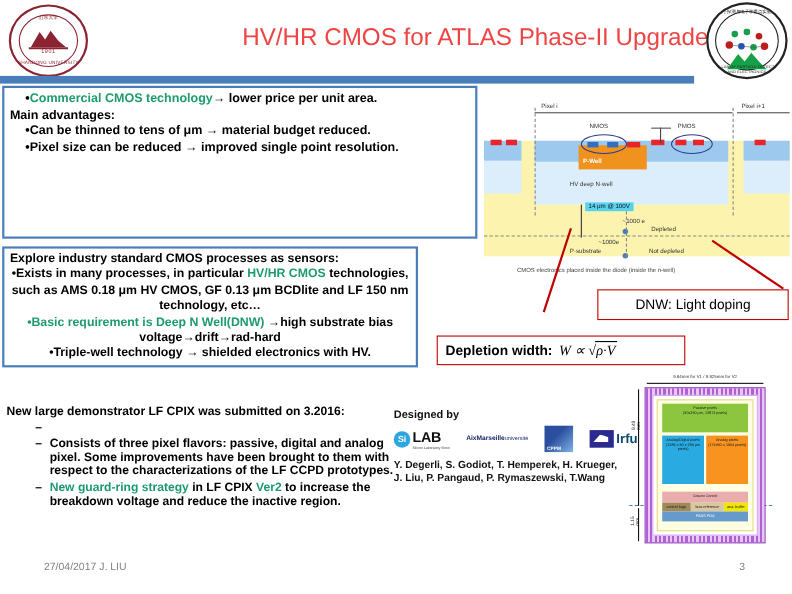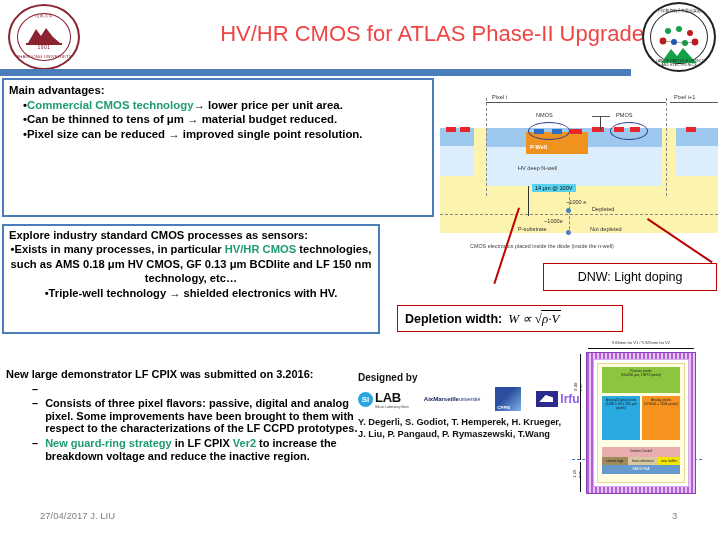--- a/index.html
+++ b/index.html
@@ -115,21 +115,21 @@
   .lab-sub{font-size:3.2px;color:#444;}
   .amu{font-size:5px;color:#1b2f7a;line-height:5px;text-align:left;}
   .amu b{font-size:6px;color:#0f1f5c;}
   .cppm{width:26px;height:24px;background:linear-gradient(135deg,#2b4f9e 40%,#7fb3e8 100%);
         position:relative;}
   .cppm span{position:absolute;bottom:1px;left:2px;color:#fff;font-size:4.4px;font-weight:bold;}
   .irfu{display:flex;align-items:center;gap:2px;}
   .irfu-m{width:22px;height:16px;background:#2b2b8f;position:relative;}
   .irfu-m:after{content:"";position:absolute;left:3px;top:4px;width:14px;height:7px;
         background:#fff;clip-path:polygon(0 100%,45% 0,100% 35%,100% 100%);}
-  .irfu-t{font-size:12px;font-weight:bold;color:#8b5cf6;}
+  .irfu-t{font-size:12px;font-weight:bold;color:#0c4a6e;}
   .names{font-size:9.3px;line-height:12px;color:#111;font-weight:bold;}
 
   
   #chip{position:absolute;left:586px;top:352px;width:110px;height:142px;}
   .pads{position:absolute;left:0;top:0;right:0;bottom:0;
         background:repeating-linear-gradient(90deg,#b05fd6 0 2px,#e7c8f5 2px 4px);
         border:1px solid #8e3fb8;box-sizing:border-box;}
   .padin{position:absolute;left:7px;top:7px;right:7px;bottom:7px;background:#fff;
         border:1px solid #d9a8ef;box-sizing:border-box;}
   .ylw{position:absolute;left:11px;top:11px;right:11px;bottom:11px;background:#fffde2;
@@ -194,37 +194,40 @@
       <svg class="mtn2" viewBox="0 0 40 18">
         <path d="M2 17 L12 3 L18 10 L24 2 L32 11 L38 17 Z" fill="#17a04a"></path>
       </svg>
       <div class="en">KEY LAB OF PARTICLE DETECTION AND ELECTRONICS</div>
     </div>
   </div>
 
   <div class="accent-bar"></div>
 
   <div class="box" id="box-main">
-    <div class="t head">Main advantages:</div>
     <div class="t ind2">
       <span>•</span><span class="g">Commercial CMOS technology</span><span class="arrow">→</span><span> lower price per unit area.</span>
     </div>
+    <div class="t head">Main advantages:</div>
     <div class="t ind2">
       <span>•</span><span>Can be thinned to tens of μm </span><span class="arrow">→</span><span> material budget reduced.</span>
     </div>
     <div class="t ind2">
       <span>•</span><span>Pixel size can be reduced </span><span class="arrow">→</span><span> improved single point resolution.</span>
     </div>
   </div>
 
   <div class="box" id="box-explore">
     <div class="t head">Explore industry standard CMOS processes as sensors:</div>
     <div class="t ctr">
       <span>•Exists in many processes, in particular </span><span class="g">HV/HR CMOS</span>
       <span>technologies, such as AMS 0.18 μm HV CMOS, GF 0.13 μm BCDlite and LF 150 nm technology, etc…</span>
+    </div>
+    <div class="t ctr">
+      <span class="g">•Basic requirement is Deep N Well(DNW) </span><span class="arrow">→</span><span>high substrate bias voltage→drift→rad-hard</span>
     </div>
     <div class="t ctr">•Triple-well technology → shielded electronics with HV.</div>
   </div>
 
   <div class="box" id="box-demo">
     <div class="t head">New large demonstrator LF CPIX was submitted on 3.2016:</div>
     <div class="dash-item t">
       <span class="dash">–</span>
     </div>
     <div class="dash-item t">

